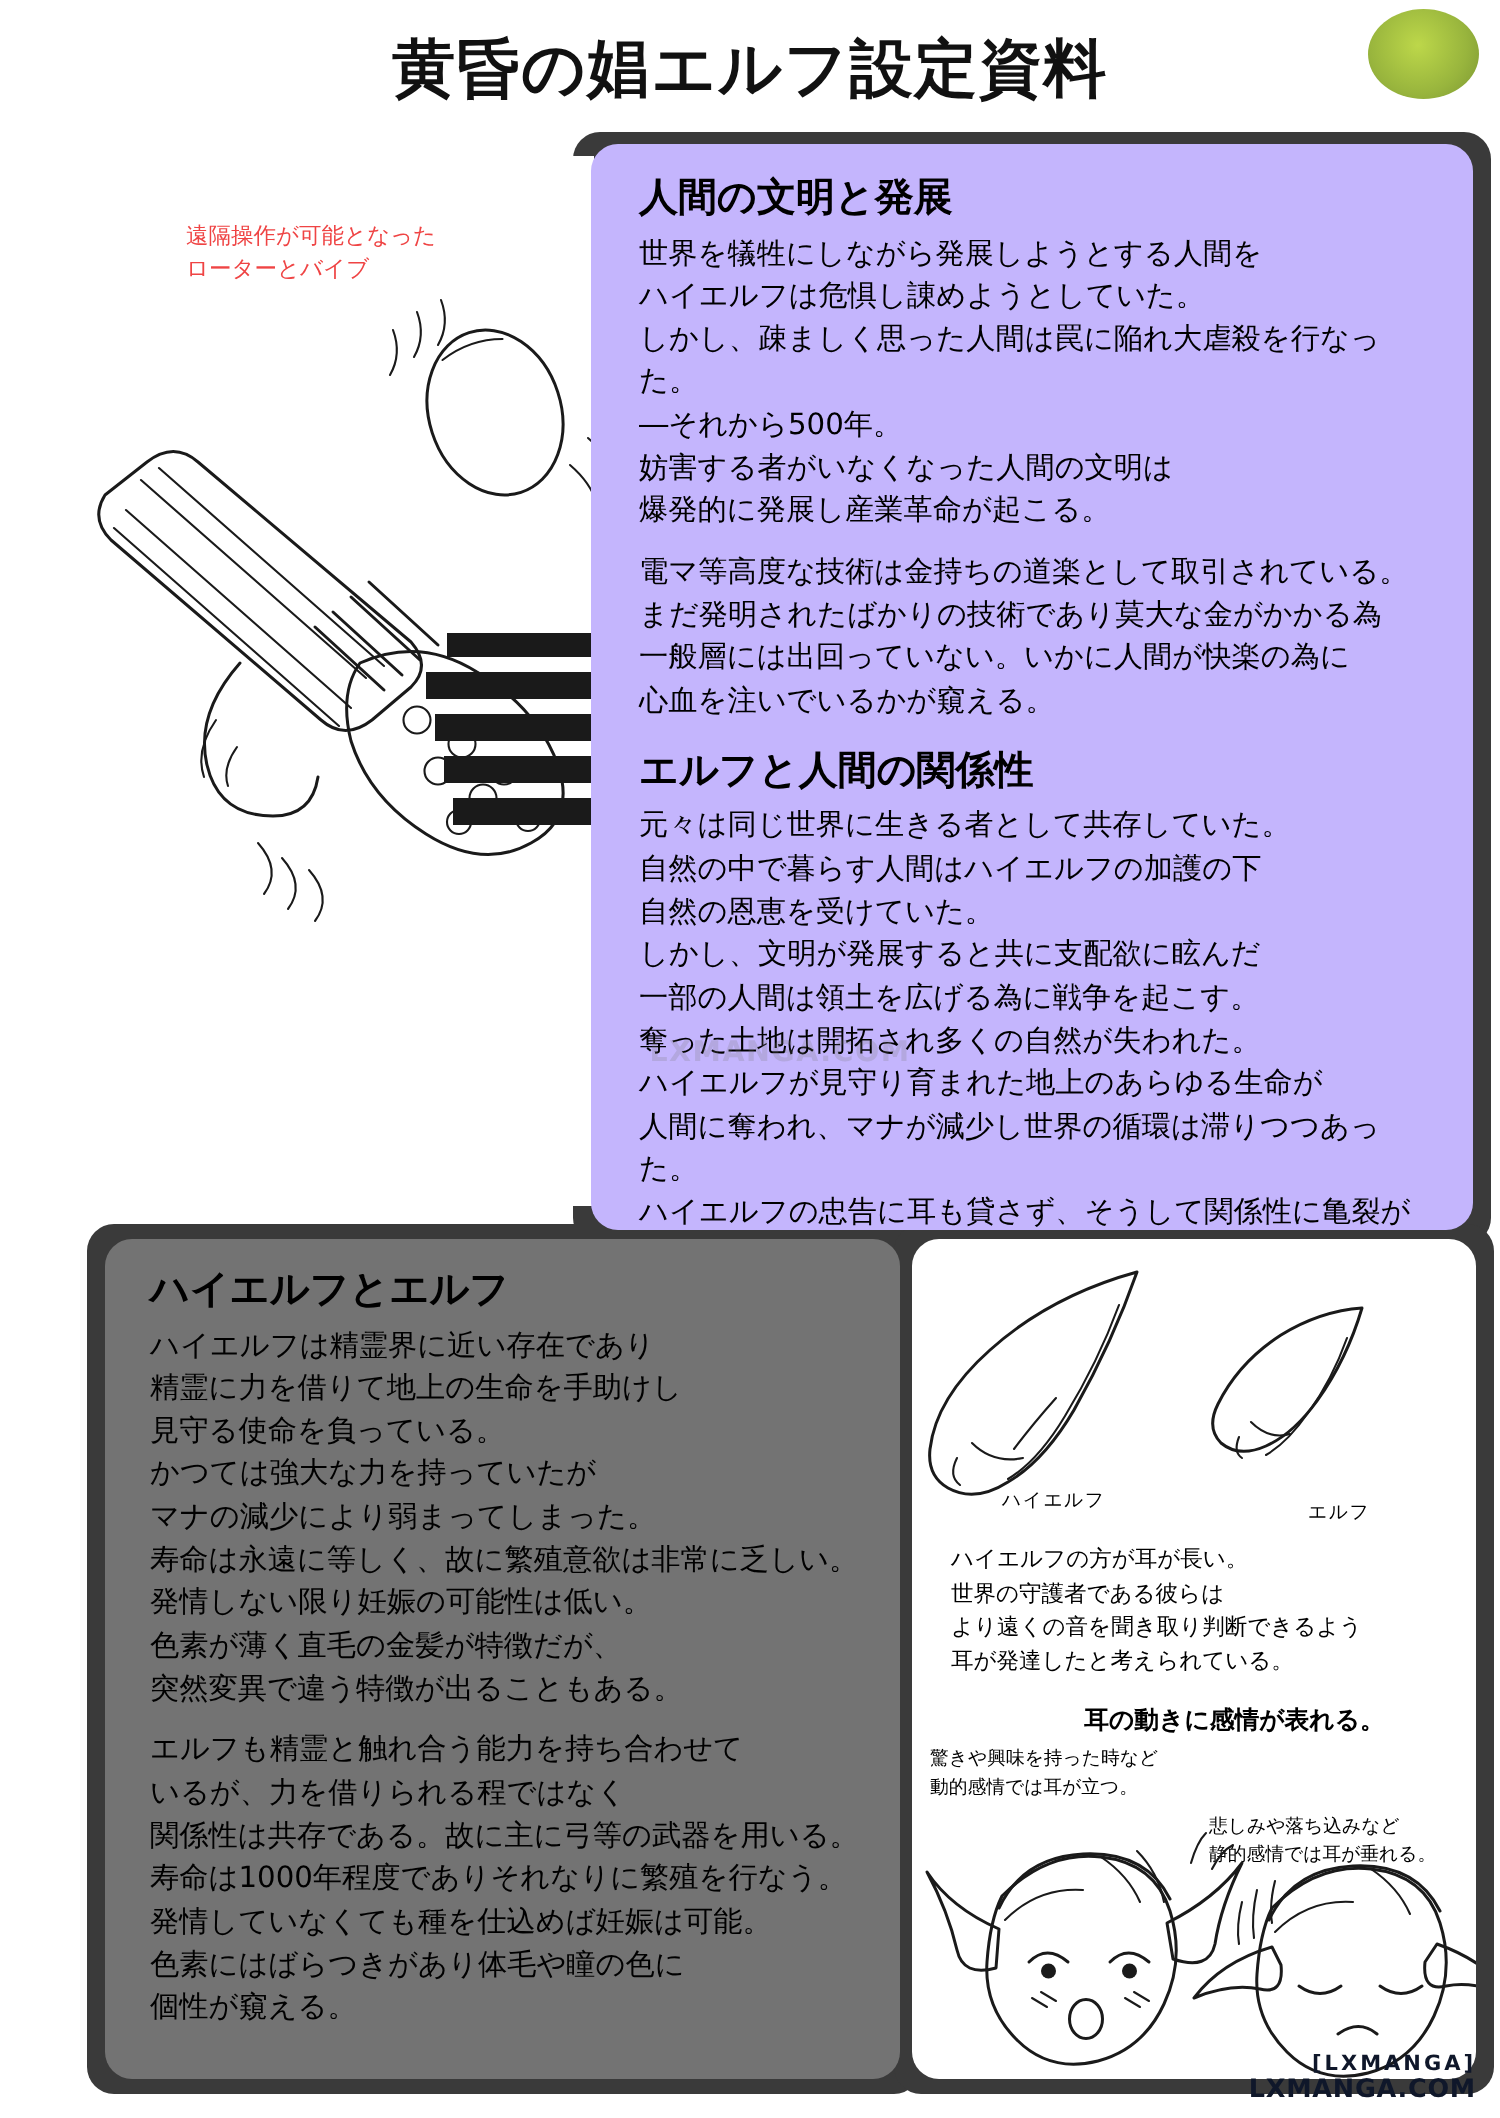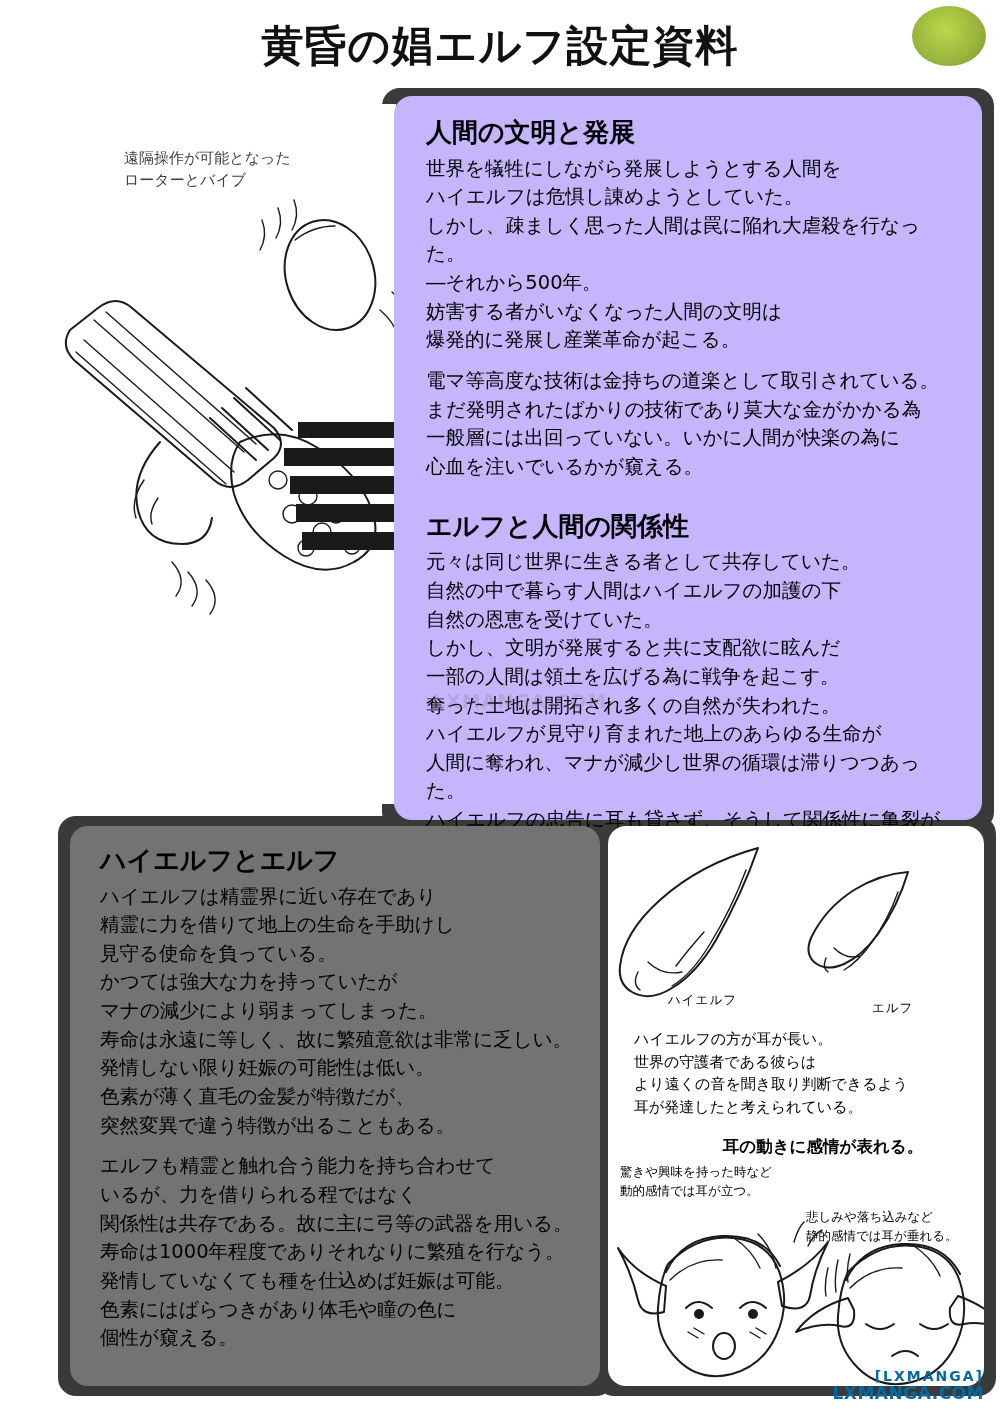--- a/index.html
+++ b/index.html
@@ -65,38 +65,38 @@
     font-weight: bold;
     margin: 0 0 6px 0;
     line-height: 1.25;
   }
   .txt-p {
     font-size: 19.5px;
     line-height: 1.47;
     margin: 0;
     white-space: pre-line;
   }
-  .txt-p + .txt-h { margin-top: 28px; }
+  .txt-p + .txt-h { margin-top: 16px; }
   .txt-p + .txt-p { margin-top: 12px; }
 
   
   #art-toy-panel {
     left: 96px; top: 104px;
     width: 300px; height: 700px;
     background: #ffffff;
     border-radius: 0;
   }
   #art-toy-caption {
     position: absolute;
     left: 124px; top: 148px;
     width: 270px;
     font-size: 15px;
     line-height: 1.45;
     white-space: pre-line;
-    color: #404040;
+    color: #ef4444;
     font-family: Liberation Serif, serif;
   }
 
   
   #panel-civilization {
     left: 394px; top: 96px;
     width: 588px; height: 724px;
     background: #c4b5fd;
     box-shadow: 0 0 0 0 transparent;
   }
@@ -180,21 +180,21 @@
     line-height: 1.2;
     white-space: pre-line;
     pointer-events: none;
   }
   #watermark-corner {
     position: absolute;
     right: 16px; bottom: 8px;
     text-align: right;
     font-size: 17px;
     font-weight: bold;
-    color: #0369a1;
+    color: #0f172a;
     line-height: 1.15;
     letter-spacing: .5px;
   }
   #watermark-corner .wm-top { font-size: 14px; letter-spacing: 2px; }
 
   svg { display: block; }
   .ink { fill: none; stroke: #1a1a1a; stroke-width: 2; stroke-linecap: round; stroke-linejoin: round; }
   .ink-thin { fill: none; stroke: #1a1a1a; stroke-width: 1.4; stroke-linecap: round; stroke-linejoin: round; }
   .ink-fill { fill: #1a1a1a; stroke: none; }
 </style>

